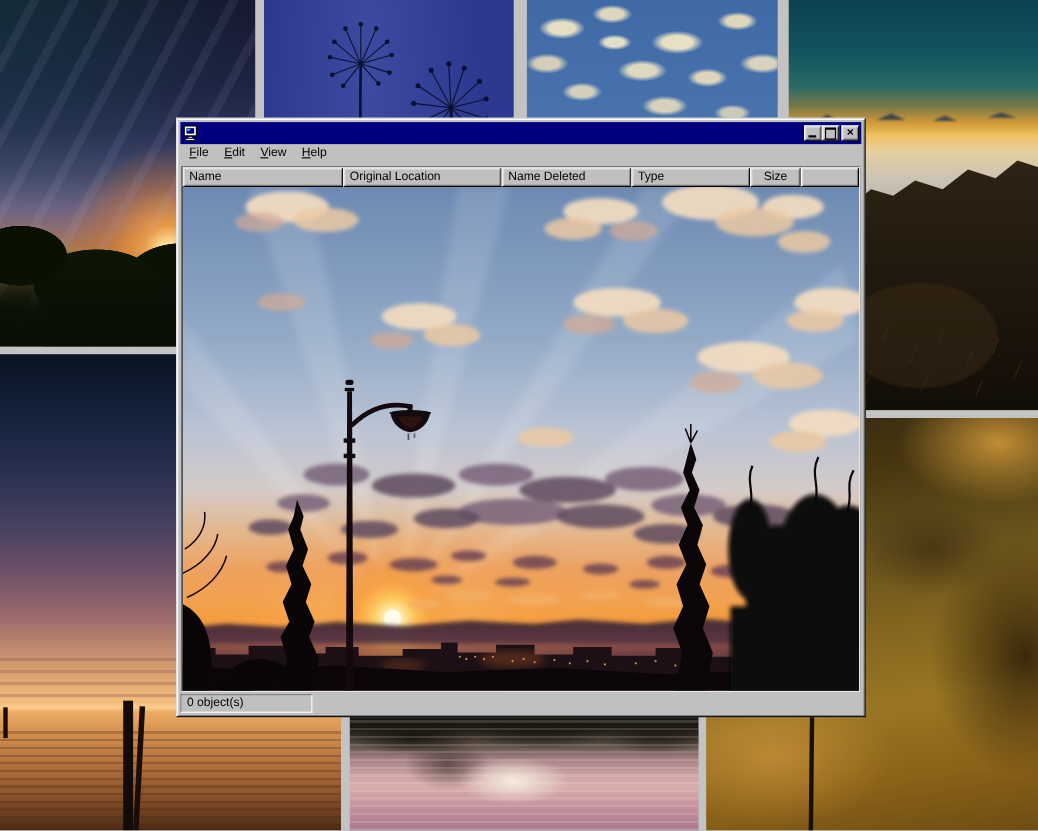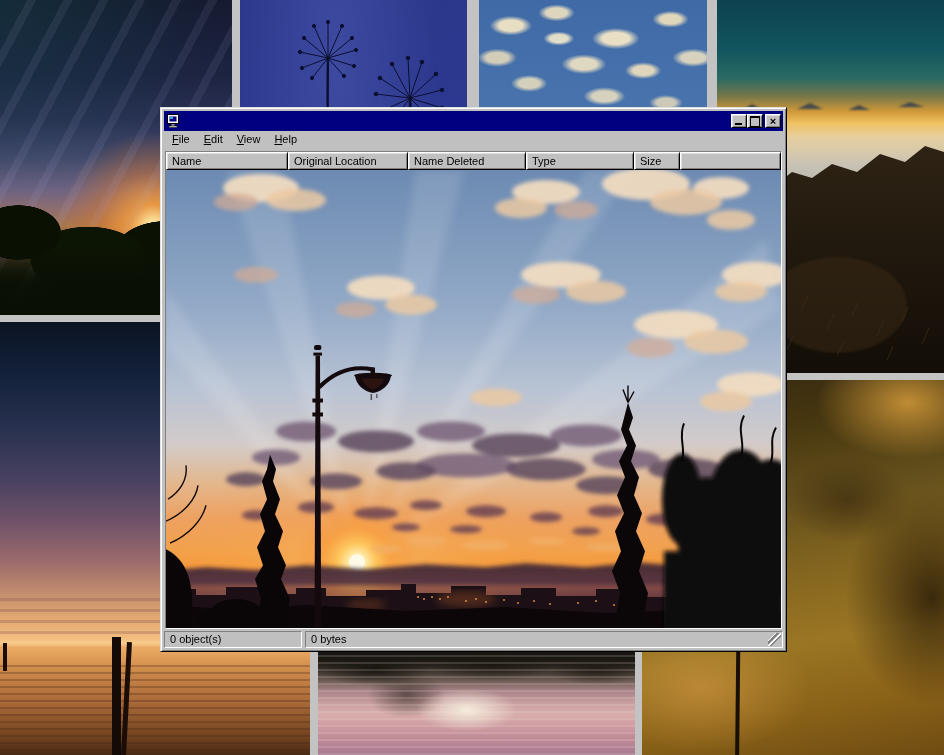--- a/index.html
+++ b/index.html
@@ -102,29 +102,29 @@
   .menu-item u{text-decoration:underline}
   .listview{flex:1 1 auto;min-height:0;
     border:1px solid;border-color:#808080 #fff #fff #808080;
     box-shadow:inset 1px 1px 0 #404040, inset -1px -1px 0 #dfdfdf;
     background:#000;display:flex;flex-direction:column;overflow:hidden;margin:0 1px 0 1px}
   .header-row{display:flex;height:18px;flex:0 0 auto;background:#c0c0c0}
   .hcell{box-sizing:border-box;height:18px;background:#c0c0c0;
     border:1px solid;border-color:#fff #000 #000 #fff;
     box-shadow:inset 1px 1px 0 #dfdfdf, inset -1px -1px 0 #808080;
     font-size:11px;color:#000;padding:2px 5px 0 5px;overflow:hidden;white-space:nowrap}
-  .hc0{width:122px}.hc1{width:120px}.hc2{width:118px}.hc3{width:108px}
-  .hc4{width:46px;text-align:left}.hc5{flex:1}
+  .hc0{width:146px}.hc1{width:144px}.hc2{width:118px}.hc3{width:108px}
+  .hc4{width:46px;text-align:center}.hc5{flex:1}
   .viewport{flex:1 1 auto;min-height:0;position:relative}
   .viewport svg{display:block;width:100%;height:100%}
   .statusbar{height:17px;margin-top:2px;display:flex;gap:3px;flex:0 0 auto;position:relative}
   .spanel{box-sizing:border-box;height:17px;
     border:1px solid;border-color:#808080 #fff #fff #808080;
     font-size:11px;color:#000;padding:1px 5px 0 5px;overflow:hidden;white-space:nowrap}
-  .sp1{width:138px}.sp2{flex:1;position:relative}
+  .sp1{width:120px}.sp2{flex:1;position:relative}
   .grip{position:absolute;right:1px;bottom:1px;width:13px;height:13px;
     background:
       linear-gradient(135deg, transparent 0 5px, #fff 5px 6px, #808080 6px 8px, transparent 8px 9px, #fff 9px 10px, #808080 10px 12px, transparent 12px)}
 </style>
 </head>
 <body>
 
 <div class="photo p-rays">
   <div class="beams"></div>
   <div class="trees"></div>
@@ -462,18 +462,14 @@
             <path d="M575,288 C580,272 570,262 578,246"></path>
             <path d="M604,296 C610,282 602,272 610,258"></path>
           </g>
         </g>
       </svg>
     </div>
   </div>
 
   <div class="statusbar">
     <div class="spanel sp1">0 object(s)</div>
-    <div class="spanel sp2">
-      <span>0 bytes</span>
-      <div class="grip"></div>
-    </div>
   </div>
 </div>
 
 </body></html>

